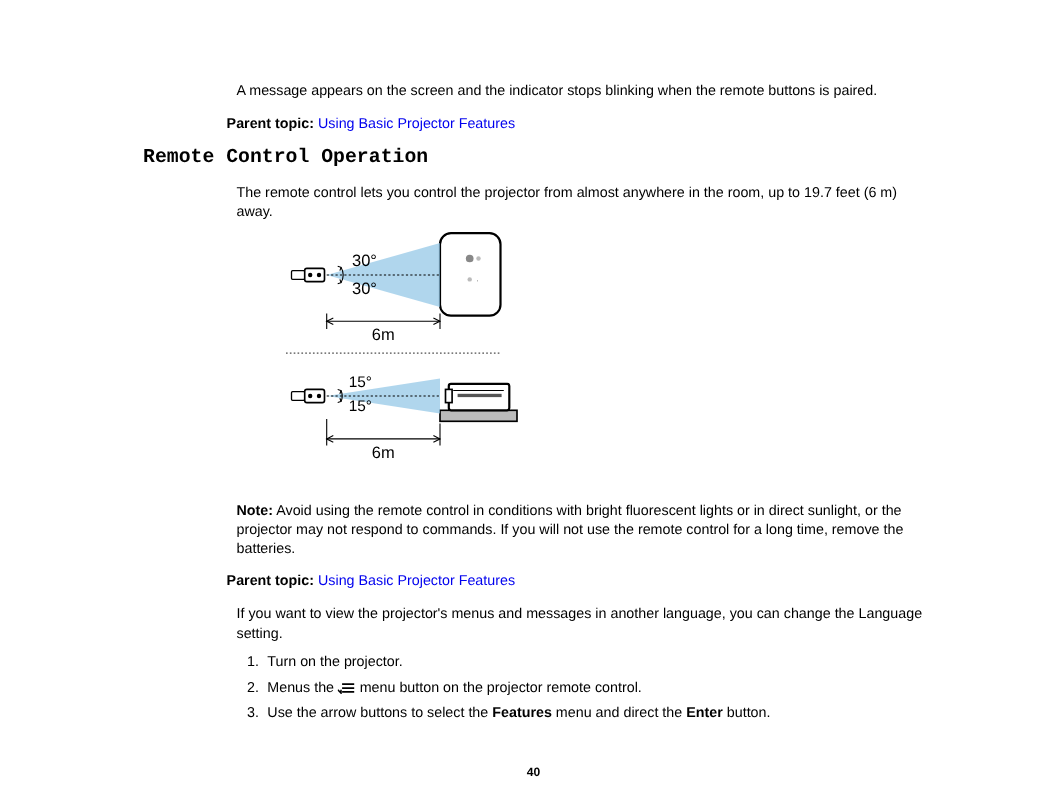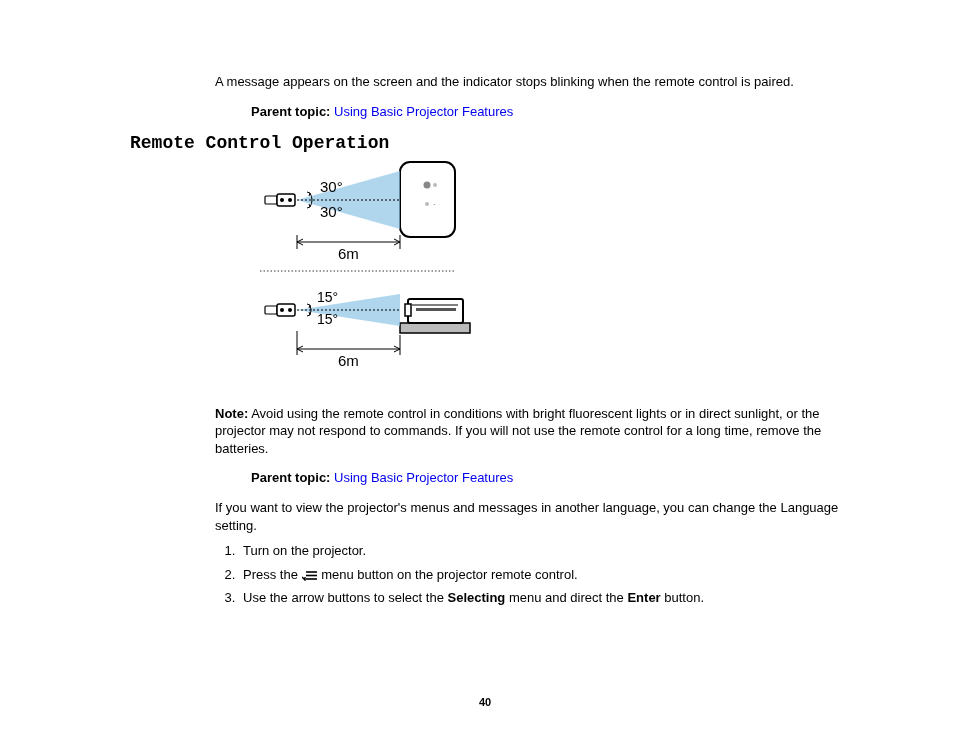--- a/index.html
+++ b/index.html
@@ -16,21 +16,21 @@
     box-sizing: border-box;
     padding: 60px 110px 30px 130px;
     position: relative;
   }
   .body-text {
     margin-left: 85px;
     margin-bottom: 8px;
     line-height: 1.35;
   }
   .parent-topic {
-    margin-left: 85px;
+    margin-left: 40px;
     margin-bottom: 14px;
     font-size: 13px;
     padding-left: 36px;
   }
   .parent-topic .label {
     font-weight: bold;
   }
   .parent-topic .link {
     color: #0000ee;
   }
@@ -79,29 +79,30 @@
   }
   .menu-icon svg {
     vertical-align: -2px;
   }
 </style>
 </head>
 <body>
 
 <div class="page">
 
-  <p class="body-text">A message appears on the screen and the indicator stops blinking when the remote control is paired.</p>
+  <p class="body-text">A message appears on the screen and the indicator stops blinking when the remote buttons is paired.</p>
 
   <p class="parent-topic">
     <span class="label">Parent topic:</span>
     <span class="link">Using Basic Projector Features</span>
   </p>
 
   <h2 class="heading">Remote Control Operation</h2>
 
+  <p class="body-text">The remote control lets you control the projector from almost anywhere in the room, up to 19.7 feet (6 m) away.</p>
 
   <div class="figure-wrap">
     <svg width="230" height="225" viewBox="0 0 230 225">
 
       <rect x="140" y="3" width="55" height="75" rx="10" ry="10" fill="#fff" stroke="#000" stroke-width="2"></rect>
       <circle cx="167" cy="26" r="3.5" fill="#888"></circle>
       <circle cx="175" cy="26" r="2" fill="#bbb"></circle>
       <circle cx="167" cy="45" r="2" fill="#bbb"></circle>
       <text x="173" y="48" font-size="7" fill="#444">·</text>
 
@@ -171,26 +172,26 @@
     <span class="label">Parent topic:</span>
     <span class="link">Using Basic Projector Features</span>
   </p>
 
 
   <p class="body-text">If you want to view the projector's menus and messages in another language, you can change the Language setting.</p>
 
   <ol class="steps">
     <li>Turn on the projector.</li>
     <li>
-      <span>Press the </span><span class="menu-icon"><svg width="16" height="11" viewBox="0 0 16 11">
+      <span>Menus the </span><span class="menu-icon"><svg width="16" height="11" viewBox="0 0 16 11">
             <line x1="4" y1="2" x2="15" y2="2" stroke="#000" stroke-width="1.6"></line>
             <line x1="4" y1="5.5" x2="15" y2="5.5" stroke="#000" stroke-width="1.6"></line>
             <line x1="4" y1="9" x2="15" y2="9" stroke="#000" stroke-width="1.6"></line>
             <polyline points="0,7 3,10 3,7" stroke="#000" stroke-width="1.4" fill="none"></polyline>
           </svg></span><span> menu button on the projector remote control.</span>
     </li>
     <li>
-      <span>Use the arrow buttons to select the </span><span class="bold">Selecting</span><span> menu and direct the </span><span class="bold">Enter</span><span> button.</span>
+      <span>Use the arrow buttons to select the </span><span class="bold">Features</span><span> menu and direct the </span><span class="bold">Enter</span><span> button.</span>
     </li>
   </ol>
 
   <div class="pagenum">40</div>
 </div>
 
 </body></html>

